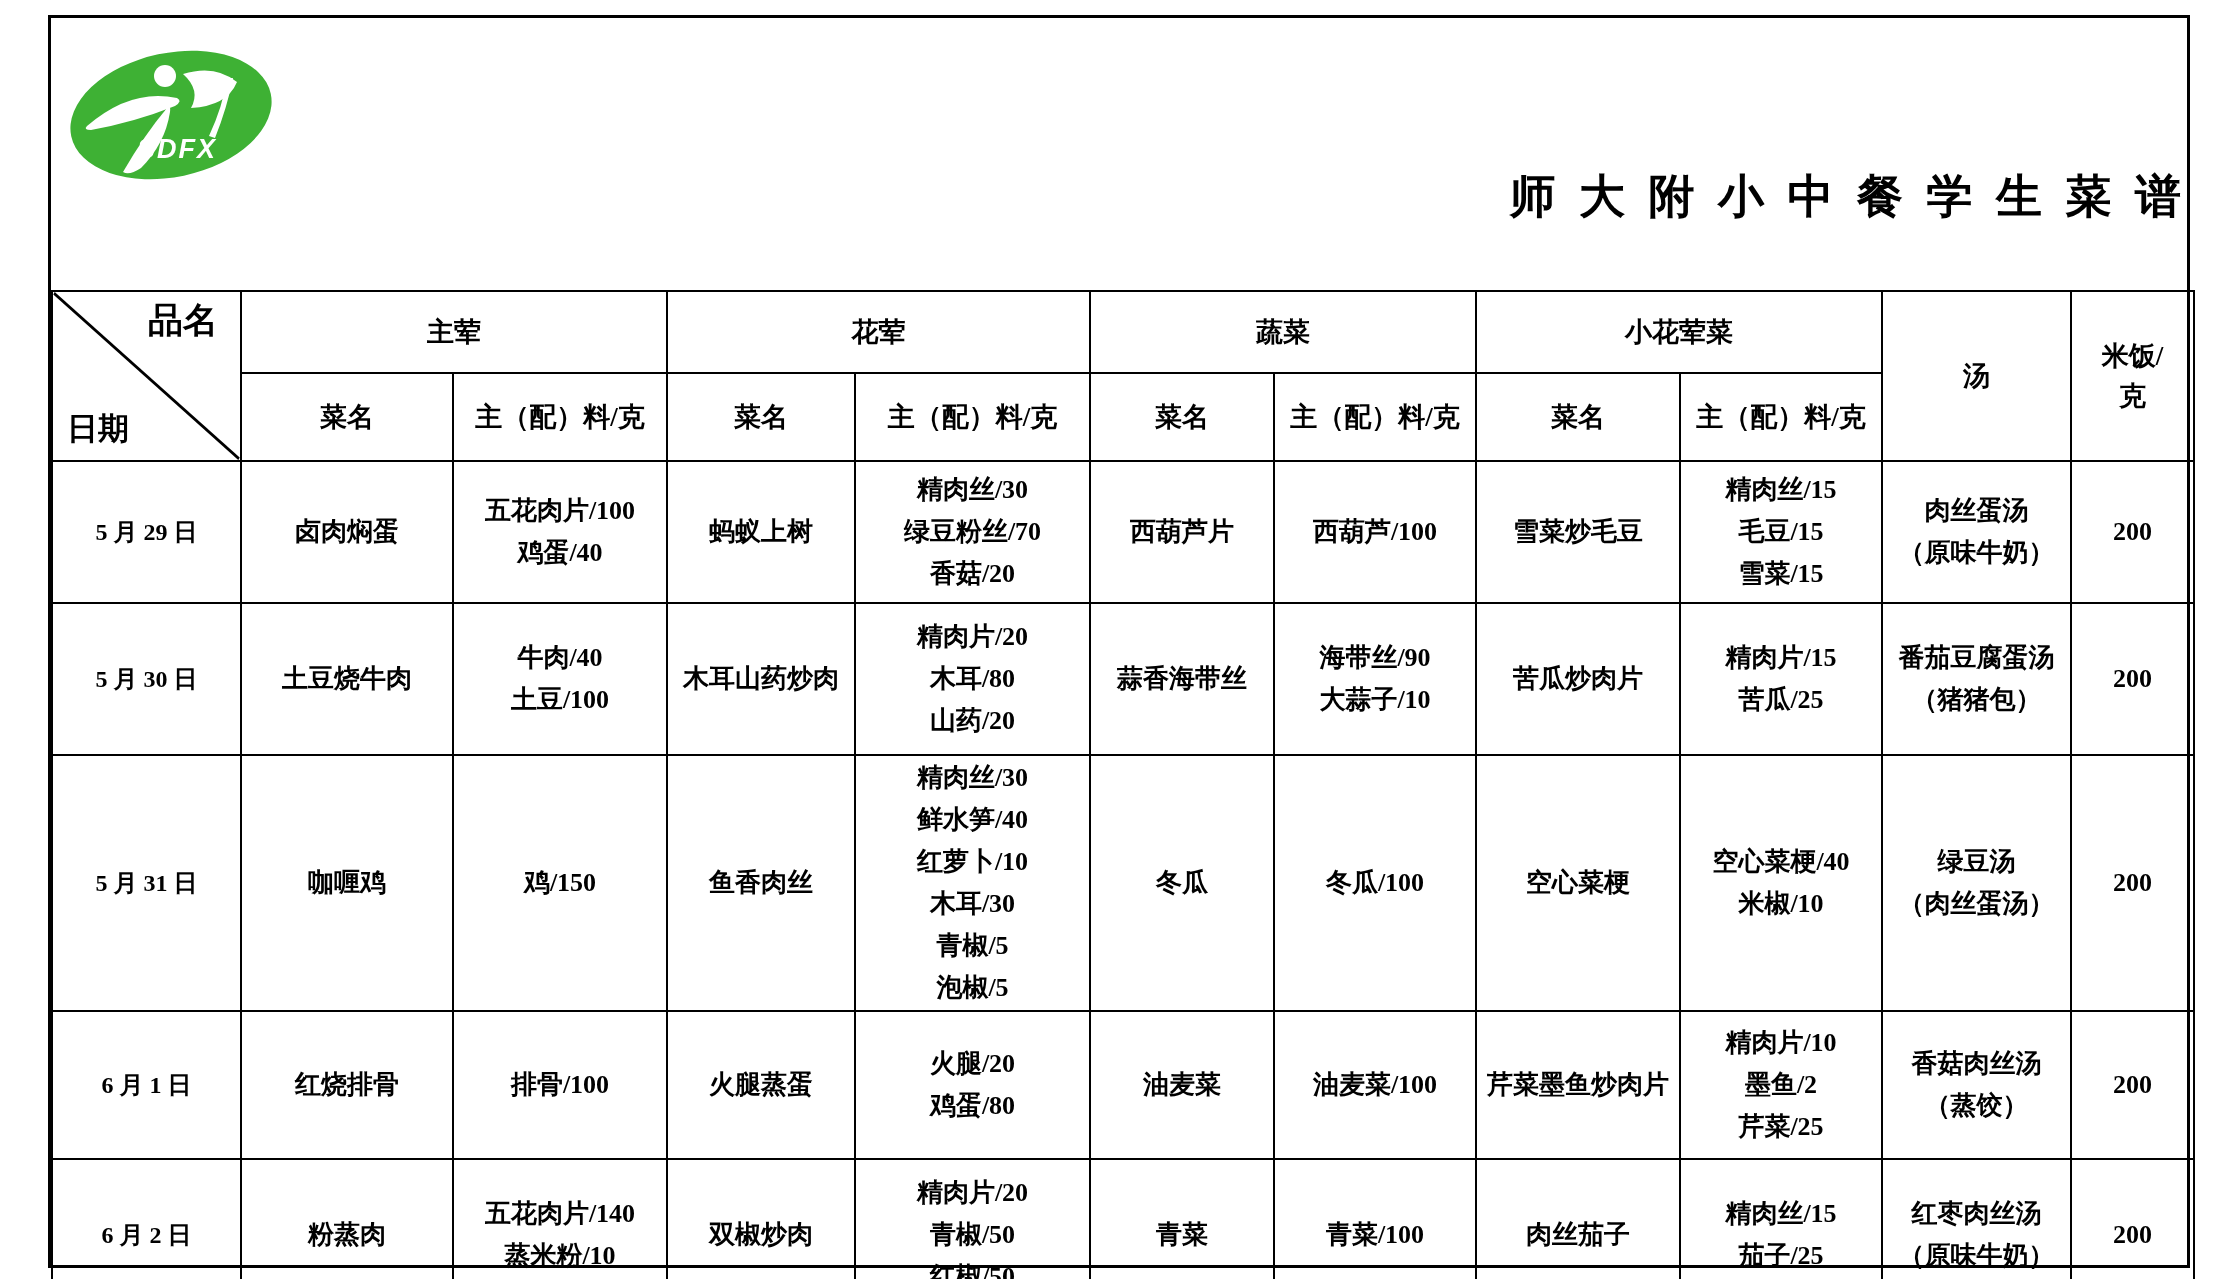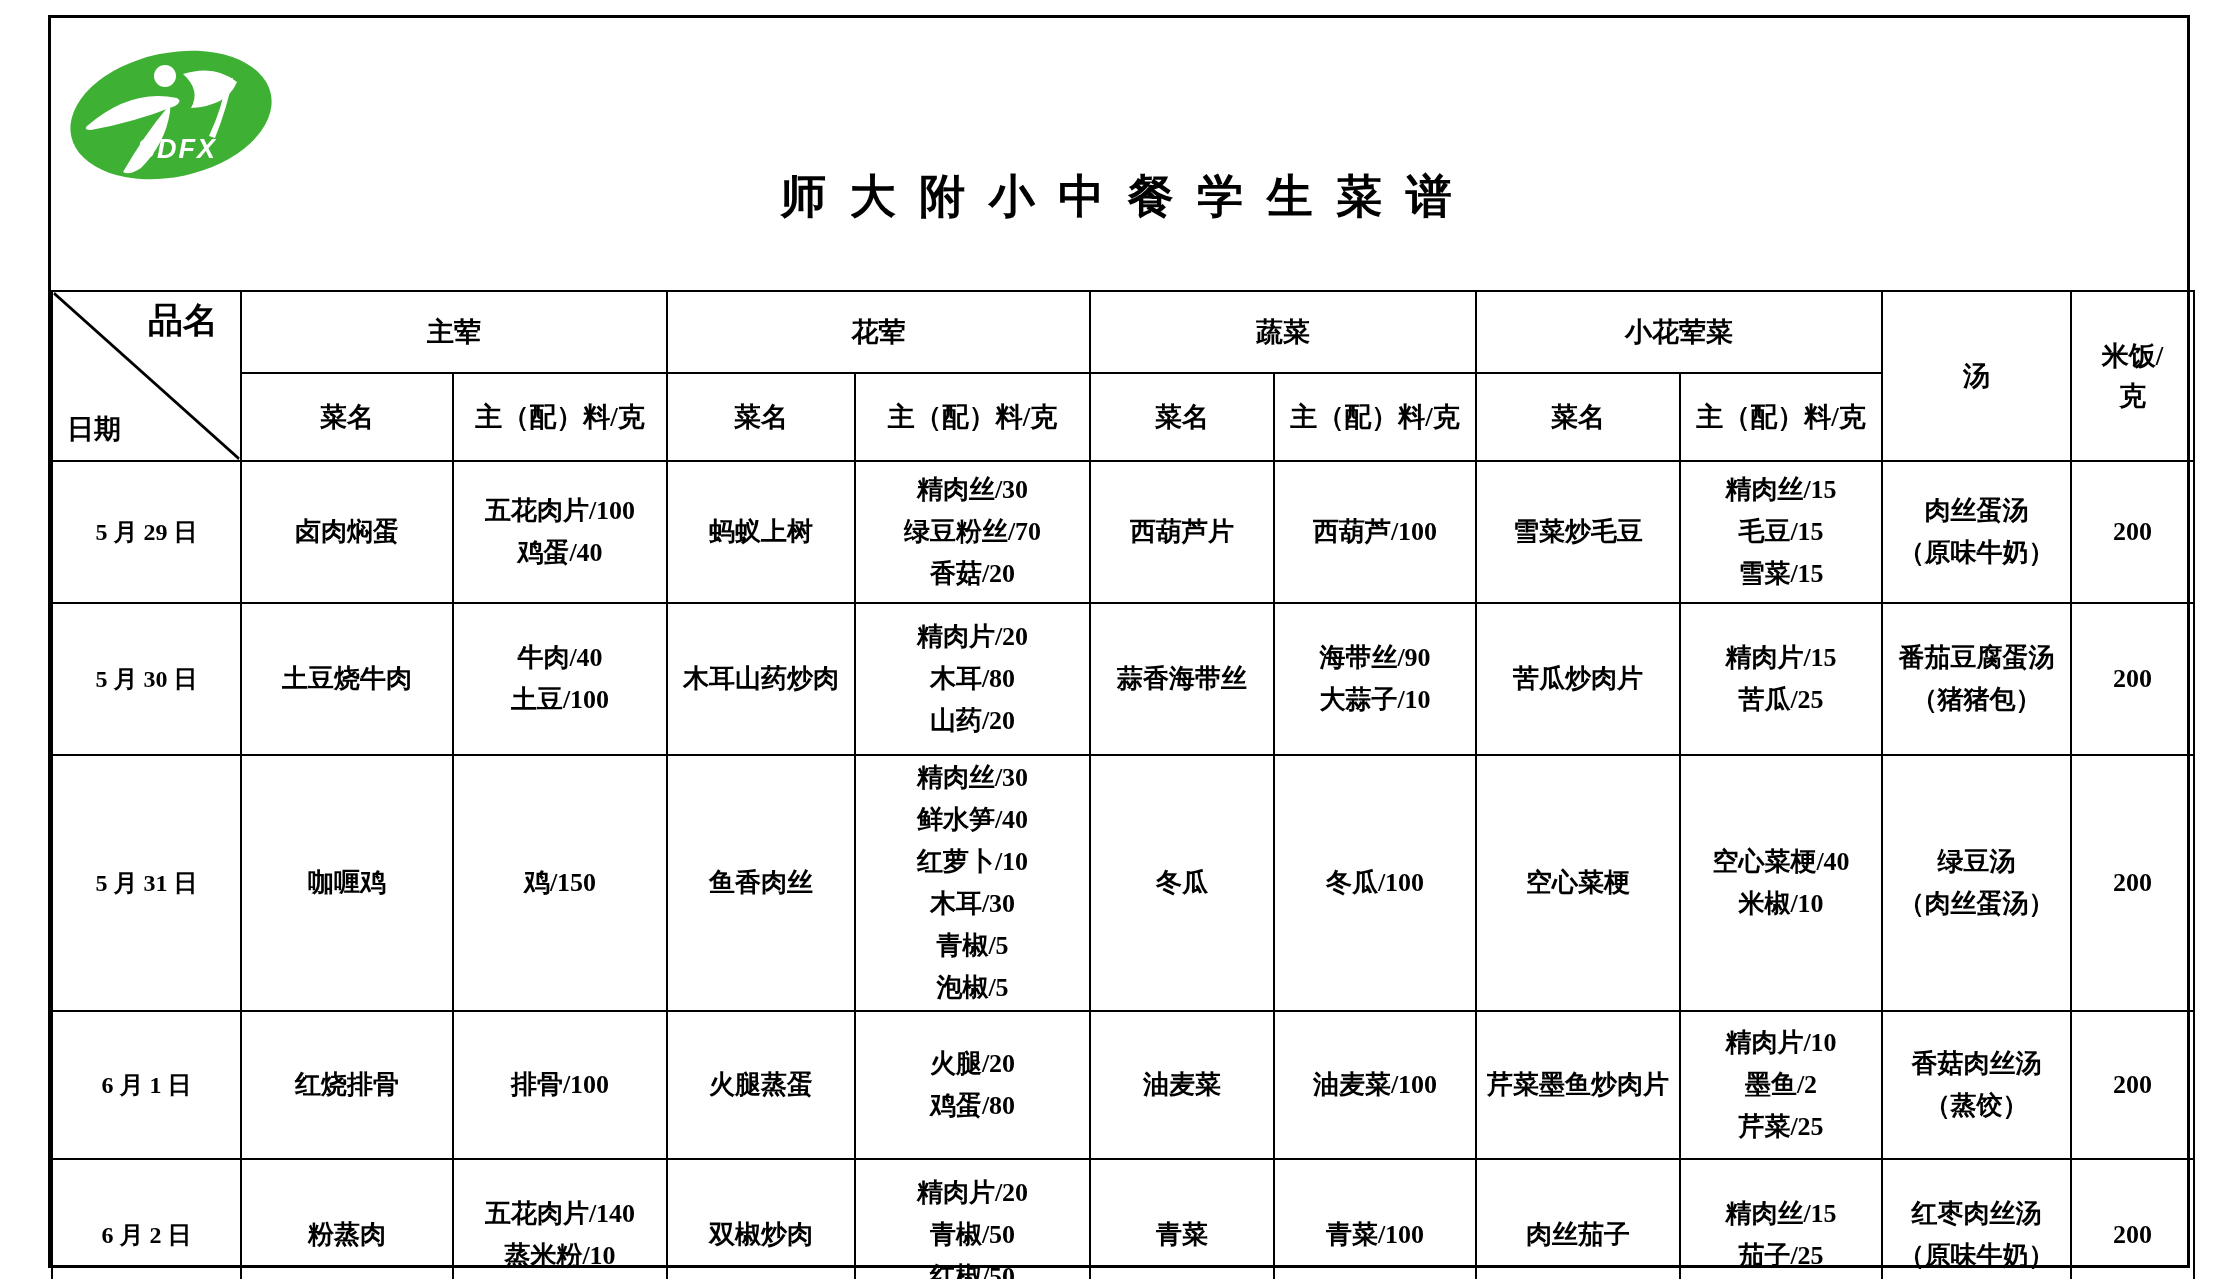--- a/index.html
+++ b/index.html
@@ -9,21 +9,21 @@
     font-family:"Liberation Serif","DejaVu Serif",serif;
     position:relative; overflow:hidden;
   }
   .sheet {
     position:absolute; left:48px; top:15px; width:2142px; height:1253px;
     border:3px solid #000;
   }
   .logo { position:absolute; left:14px; top:28px; width:212px; height:138px; }
   .page-title {
     position:absolute; top:148px; left:0; width:100%;
-    text-align:center; font-size:46px; font-weight:bold; letter-spacing:6px;
+    text-align:right; font-size:46px; font-weight:bold; letter-spacing:6px;
     white-space:pre;
   }
   .date-range {
     position:absolute; top:228px; right:20px;
     font-size:27px; font-weight:bold;
   }
   table.menu {
     position:absolute; left:0; top:272px; width:100%;
     border-collapse:collapse; table-layout:fixed;
   }
@@ -31,21 +31,21 @@
     border:2px solid #000; text-align:center; vertical-align:middle;
     font-weight:bold; padding:0; white-space:pre-line; overflow:hidden;
   }
   th { font-size:27px; }
   td { font-size:26px; line-height:42px; }
   td.date-col { font-size:24px; }
   .rice-h { display:block; max-width:3.1em; margin:0 auto; word-break:break-all; line-height:1.5; }
   .corner { position:relative; padding:0; }
   .corner svg.diag { position:absolute; left:0; top:0; width:100%; height:100%; }
   .corner .corner-top    { position:absolute; top:8px;  right:22px; font-size:35px; font-weight:bold; }
-  .corner .corner-bottom { position:absolute; bottom:10px; left:14px; font-size:27px; font-weight:bold; }
+  .corner .corner-bottom { position:absolute; bottom:10px; left:14px; font-size:31px; font-weight:bold; }
 </style>
 </head>
 <body>
 
 <div class="sheet">
 
   <svg class="logo" viewBox="0 0 212 138">
     <ellipse cx="106" cy="69" rx="102" ry="62" fill="#3eb134" transform="rotate(-12 106 69)"></ellipse>
     <circle cx="100" cy="30" r="11" fill="#fff"></circle>
     <path d="M22,80 Q66,42 112,52 Q118,55 110,60 Q70,76 26,84 Q18,84 22,80 Z" fill="#fff"></path>

